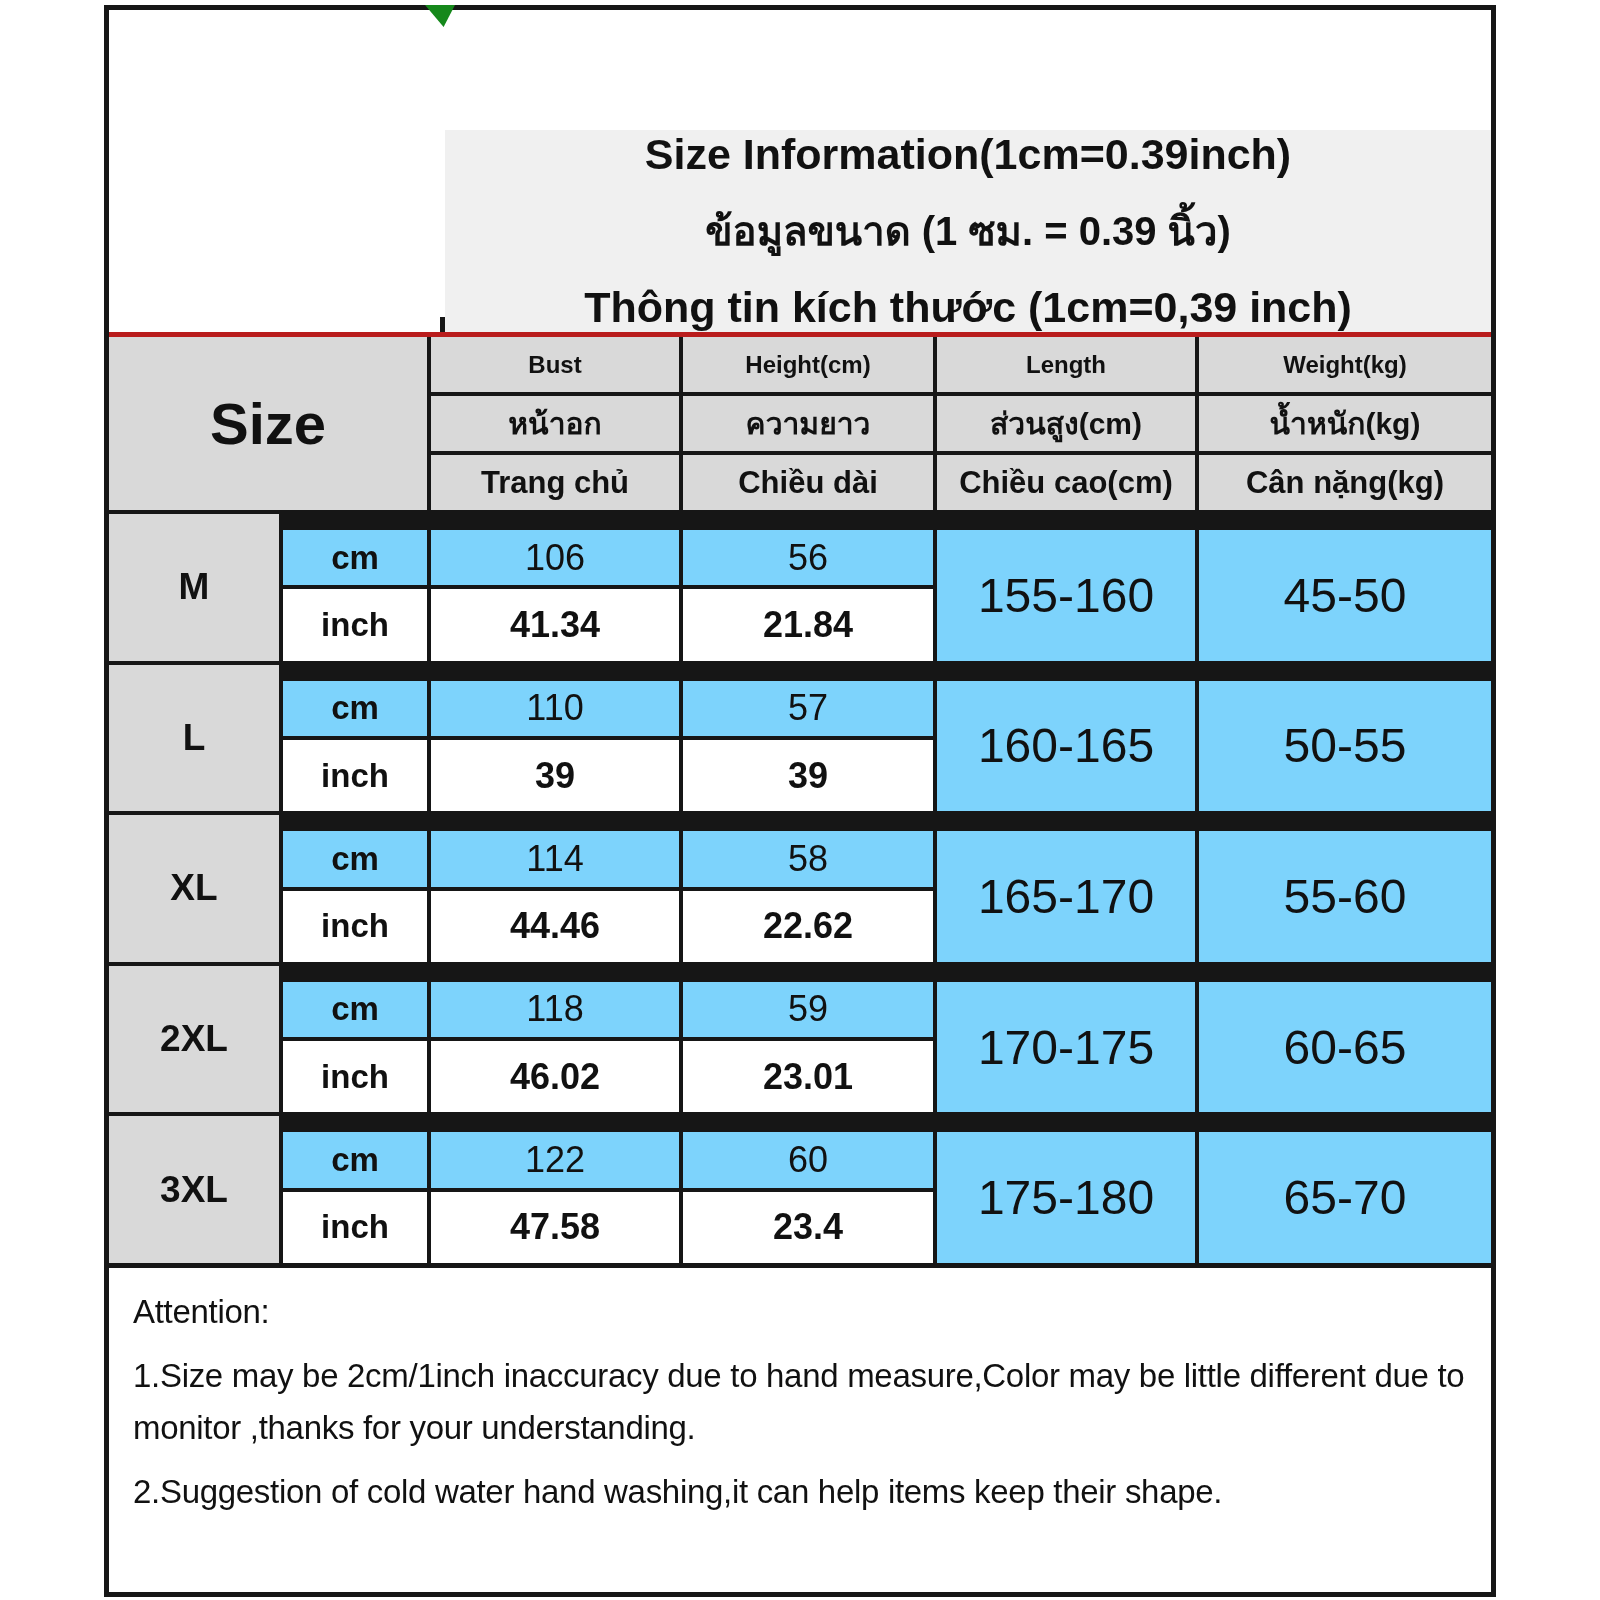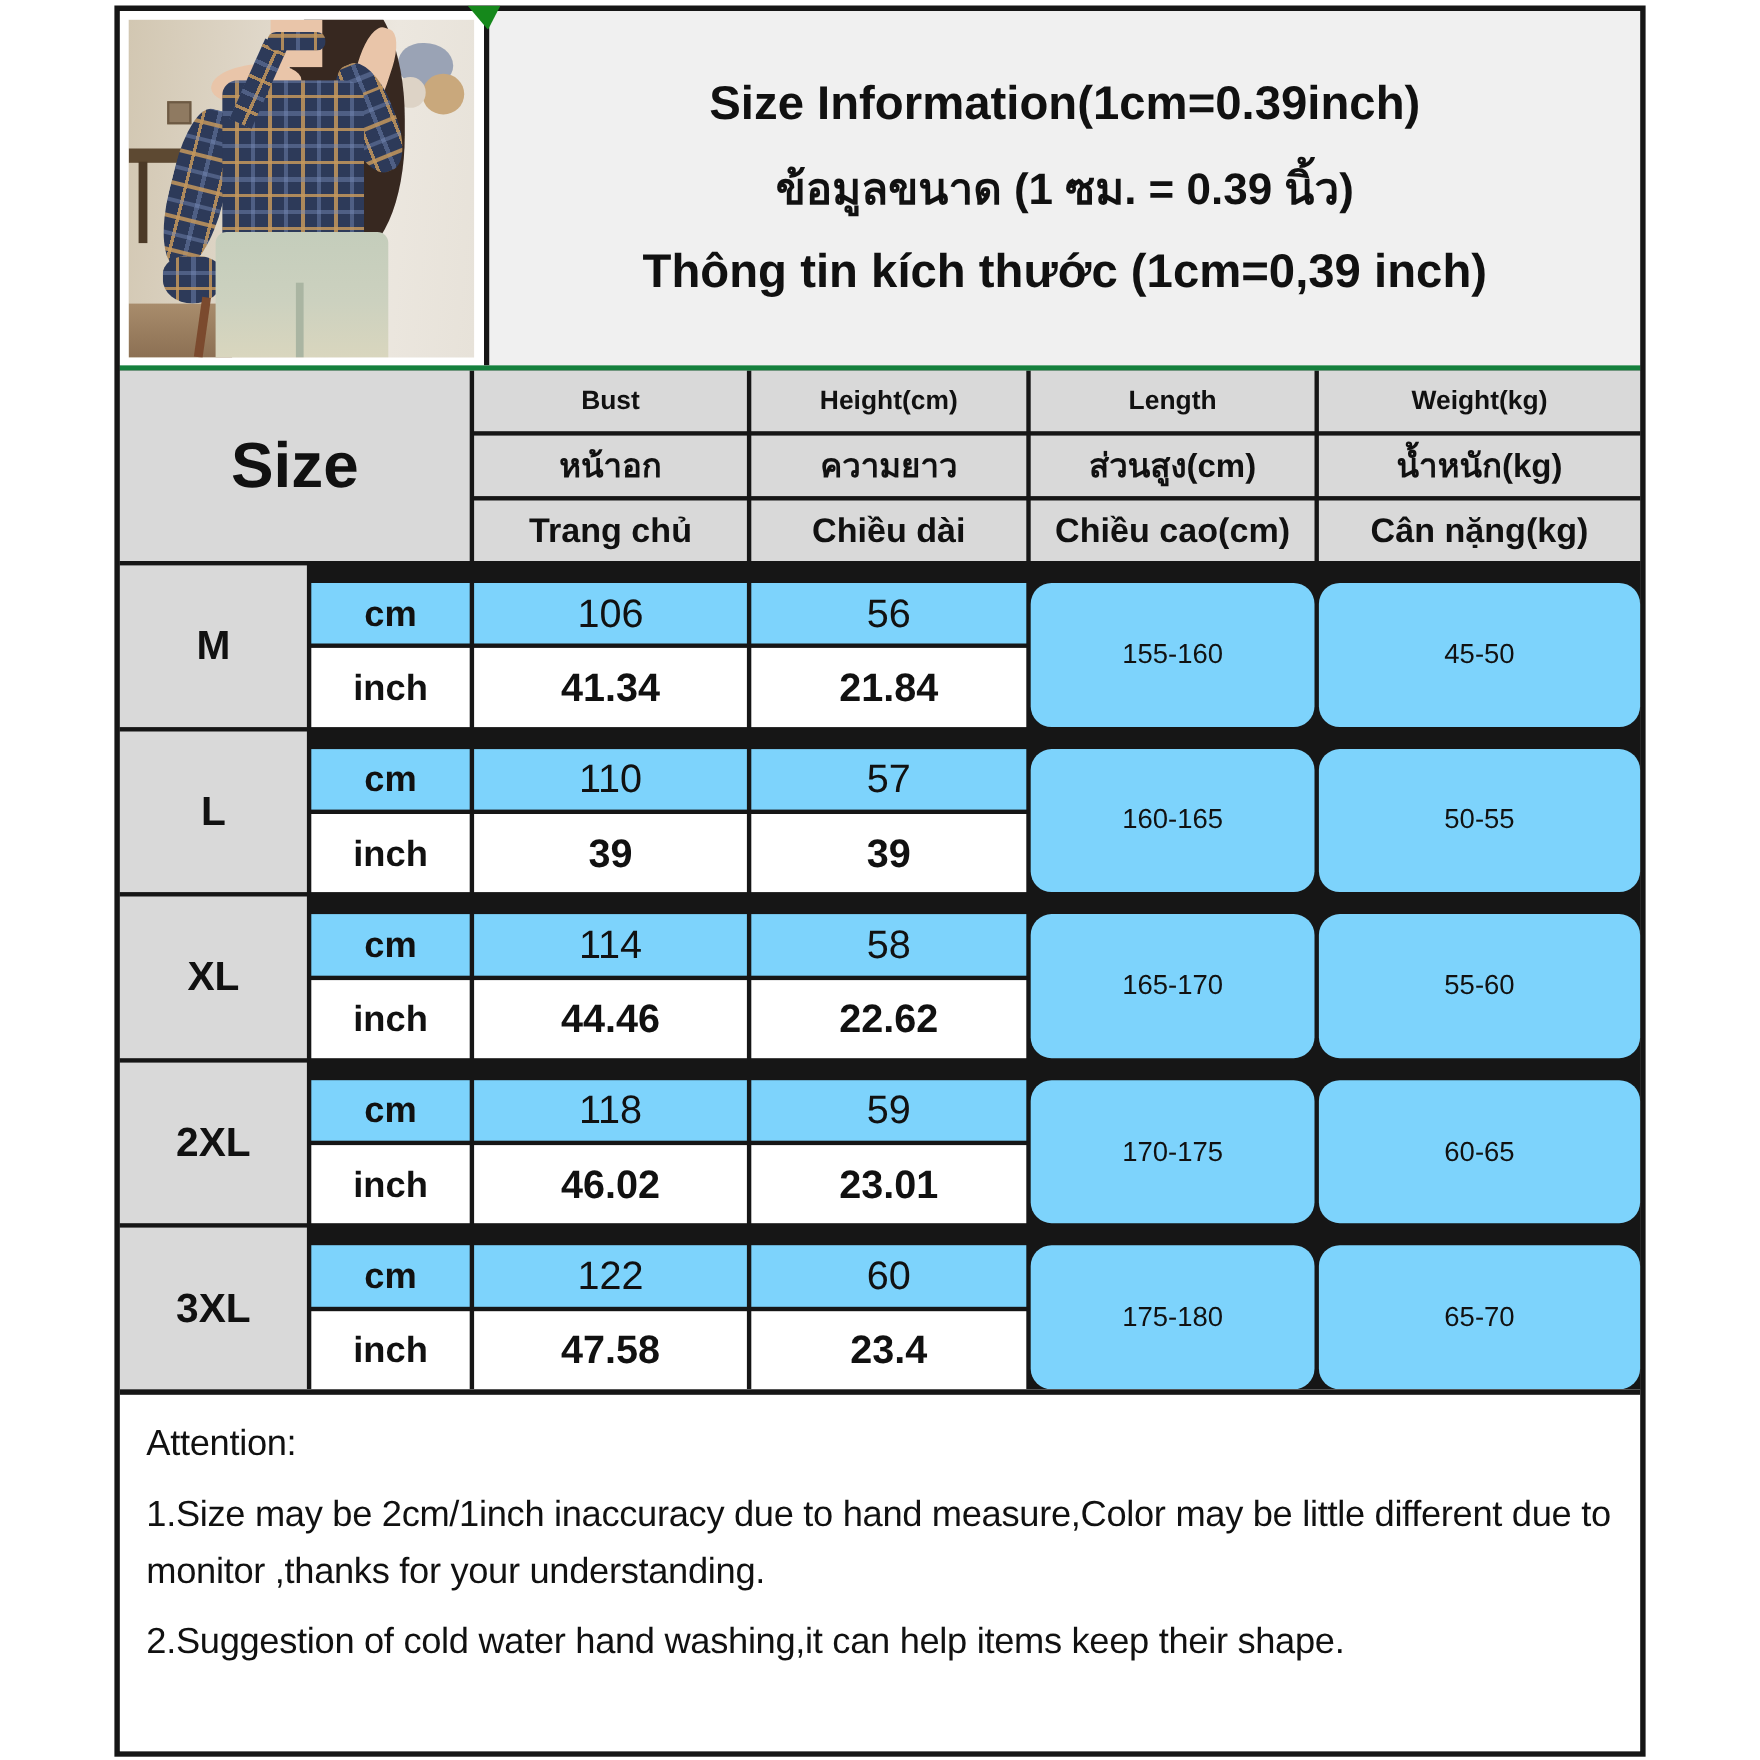--- a/index.html
+++ b/index.html
@@ -11,21 +11,21 @@
   .sheet{
     position:absolute;left:104px;top:5px;width:1392px;height:1592px;
     border:5px solid #161616;box-sizing:border-box;
     display:flex;flex-direction:column;background:#fff;
   }
   .green-corner{
     position:absolute;left:316px;top:-5px;width:30px;height:22px;
     background:#15881b;clip-path:polygon(0 0,100% 0,62% 100%);z-index:5;
   }
   
-  .top-band{height:322px;flex:none;display:flex;border-bottom:5px solid #15803d;}
+  .top-band{height:322px;flex:none;display:flex;border-bottom:5px solid #b91c1c;align-items:flex-end;}
   .photo-cell{width:336px;flex:none;border-right:5px solid #161616;background:#fff;padding:8px 9px 7px 8px;box-sizing:border-box;}
   .photo{position:relative;width:100%;height:100%;overflow:hidden;
     background:linear-gradient(95deg,#d2c7b2 0%,#e0d8ca 38%,#ece7df 72%,#e7e2d9 100%);}
   .ph{position:absolute;}
   .ph-floor{left:0;bottom:0;width:30%;height:16%;background:linear-gradient(180deg,#a88c6c,#8c7053);}
   .ph-frame1{left:11%;top:24%;width:7%;height:7%;background:#8f7a61;border:2px solid #6d5a44;box-sizing:border-box;}
   .ph-table{left:0;top:38%;width:25%;height:4.5%;background:#5d4932;}
   .ph-table-leg1{left:3%;top:42%;width:2.4%;height:24%;background:#4c3a27;}
   .ph-table-leg2{left:19%;top:42%;width:2.4%;height:20%;background:#4c3a27;}
   .ph-decor1{right:6%;top:7%;width:16%;height:13%;background:#9aa3b5;border-radius:46% 54% 50% 50%;}
@@ -66,21 +66,21 @@
   .bg-gray{background:#d9d9d9;}
   .bg-light{background:#7dd3fc;margin-top:16px;}
   .bg-white{background:#ffffff;font-weight:bold;}
   .c-size-head{grid-column:1 / span 2;grid-row:1 / span 3;font-size:58px;font-weight:bold;}
   .hc-en{font-size:24px;font-weight:bold;}
   .hc-th{font-size:30px;font-weight:bold;}
   .hc-vi{font-size:31px;font-weight:bold;}
   .c-size{grid-column:1;grid-row:span 2;font-size:37px;font-weight:bold;}
   .c-unit{font-size:33px;font-weight:bold;}
   .c-val{font-size:36px;}
-  .c-range{grid-row:span 2;font-size:25px;border-radius:19px;}
+  .c-range{grid-row:span 2;font-size:48px;}
   
   .attention{flex:1;background:#fff;border-top:5px solid #161616;padding:6px 14px 0 12px;
     font-size:33px;line-height:1.58;letter-spacing:-0.3px;}
   .attention p{margin:12px;}
 </style>
 </head>
 <body>
 
 <div class="sheet">
   <div class="green-corner"></div>

